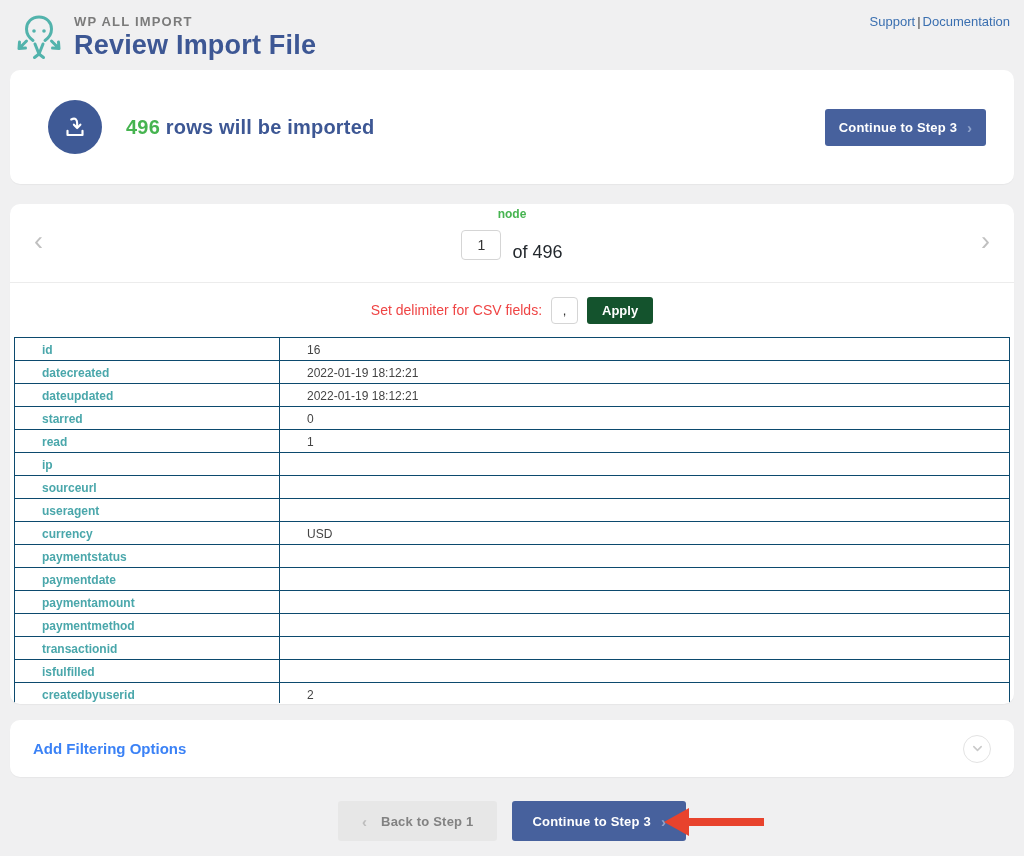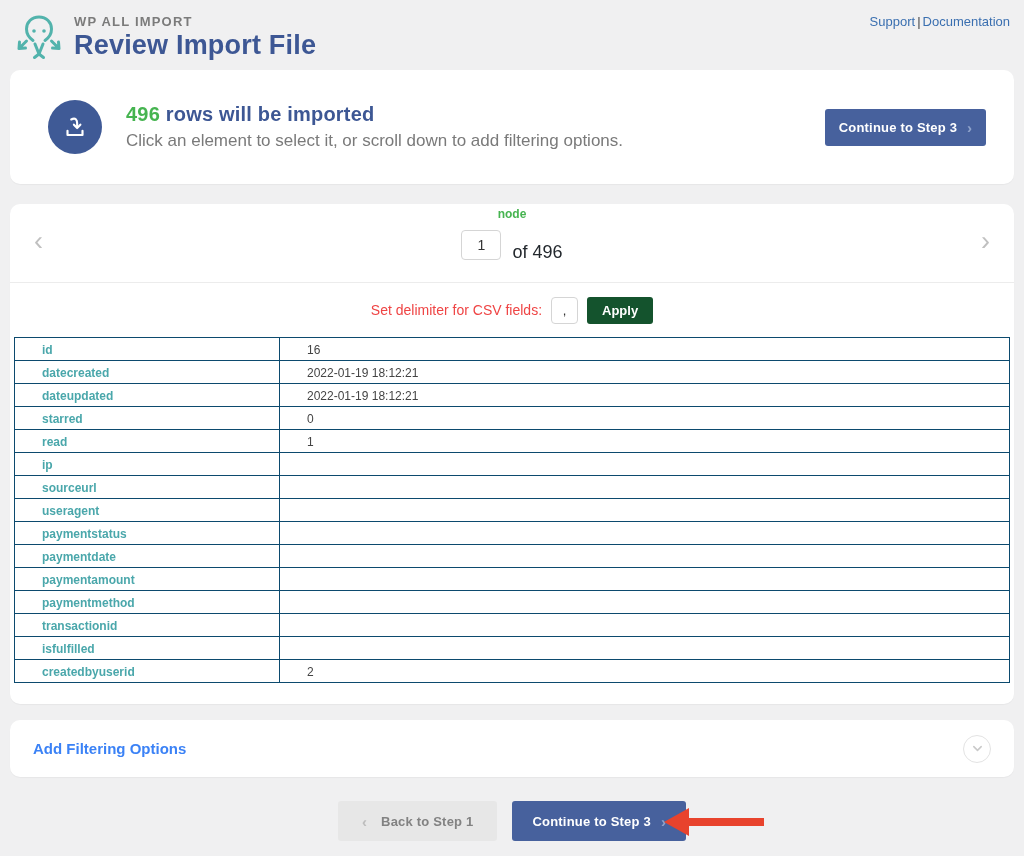--- a/index.html
+++ b/index.html
@@ -291,21 +291,20 @@
         <path d="M7 17.5 v4 h14 v-4"></path>
         <path d="M10.5 7 c4 -2.2 5.5 0.5 5.5 3.5 v3.5"></path>
         <path d="M13 11.8 l3 3.2 l3 -3.2"></path>
       </g>
     </svg>
   </div>
   <div class="banner-text">
     <div class="banner-heading">
       <span class="count">496</span><span> rows will be imported</span>
     </div>
-    <div class="banner-sub">Click an element to select it, or scroll down to add filtering options.</div>
   </div>
   <button class="btn-primary">
     <span>Continue to Step 3</span>
     <span class="chev">›</span>
   </button>
 </div>
 
 <div class="panel review-panel">
   <div class="nav-row">
     <button class="nav-chev prev">‹</button>
@@ -350,20 +349,24 @@
           <td class="field-cell">ip</td>
           <td class="value-cell"></td>
         </tr>
           <tr>
           <td class="field-cell">sourceurl</td>
           <td class="value-cell"></td>
         </tr>
           <tr>
           <td class="field-cell">useragent</td>
           <td class="value-cell"></td>
+        </tr>
+          <tr>
+          <td class="field-cell">currency</td>
+          <td class="value-cell">USD</td>
         </tr>
           <tr>
           <td class="field-cell">paymentstatus</td>
           <td class="value-cell"></td>
         </tr>
           <tr>
           <td class="field-cell">paymentdate</td>
           <td class="value-cell"></td>
         </tr>
           <tr>

